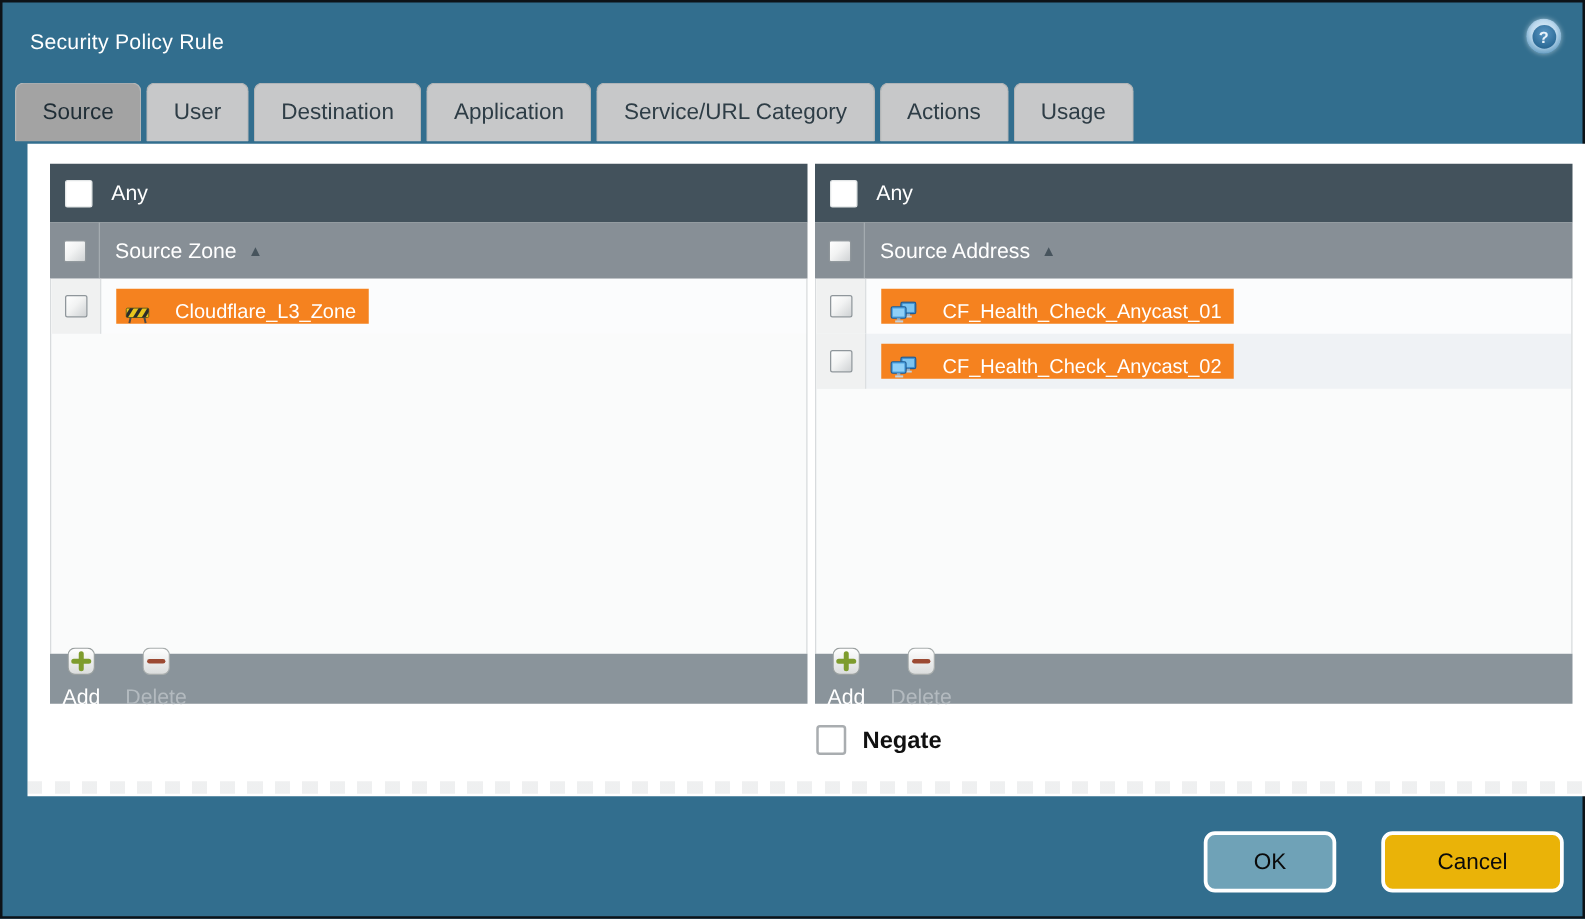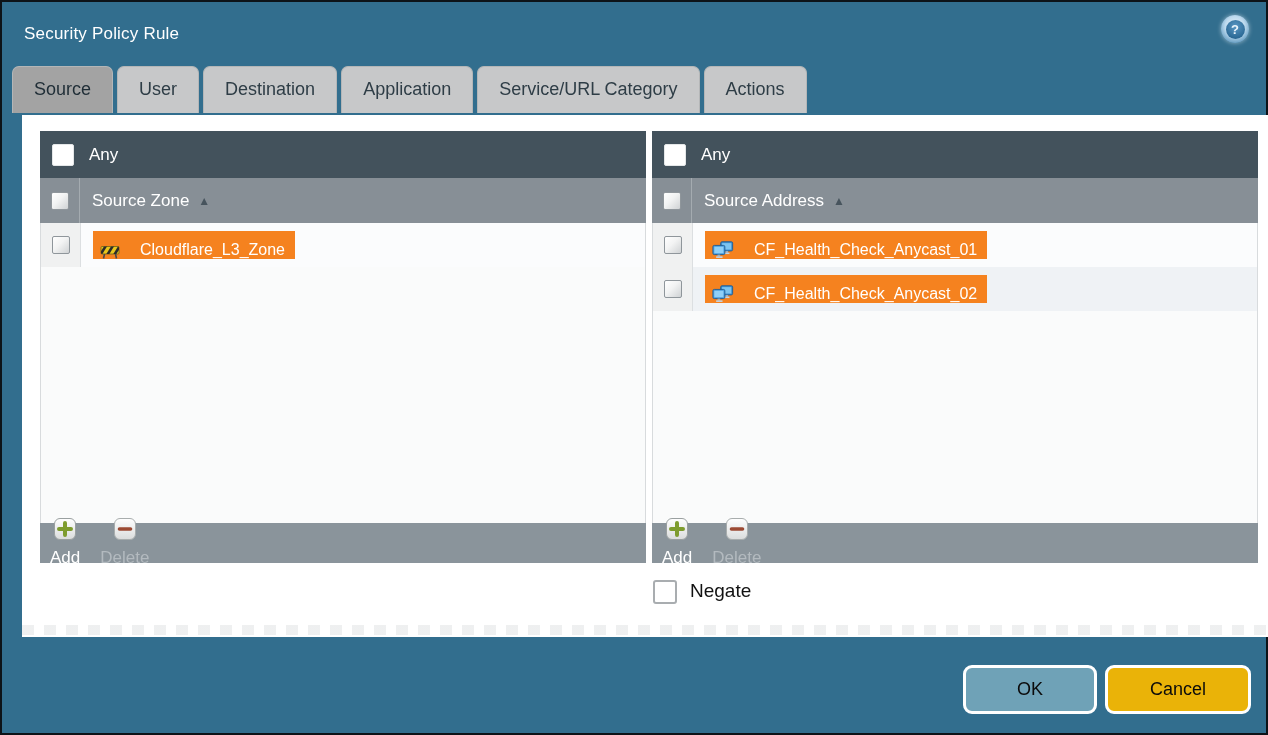--- a/index.html
+++ b/index.html
@@ -70,30 +70,30 @@
   .chip { display:inline-flex; align-items:flex-end; gap:20px; background:#F5821F; color:#fff;
           font-size:16px; height:28px; padding:0 10px 0 7px; cursor:pointer; }
 
   .panel-footer { height:40px; background:#8A949B; display:flex; align-items:center; padding-left:10px; gap:20px; flex:none; }
   .tool-btn { display:flex; align-items:center; gap:8px; cursor:pointer;flex-direction:column; }
   .tool-btn .tool-label { color:#fff; font-size:17px; }
   .tool-btn.disabled { cursor:default; }
   .tool-btn.disabled .tool-label { color:#B3BABF; }
 
   
-  .negate-row { position:absolute; left:631px; top:465px; display:flex; align-items:flex-start; gap:13px; }
+  .negate-row { position:absolute; left:631px; top:465px; display:flex; align-items:flex-end; gap:13px;font-weight:bold; }
   .cb-negate { width:24px; height:24px; background:#fff; border:2px solid #a9adb0; border-radius:3px; cursor:pointer; }
   .negate-label { font-size:19px; color:#111; }
 
   
   .btn {
     position:absolute; top:663px; height:49px; border:3px solid #fff; border-radius:9px;
     font-family:"Liberation Sans", sans-serif; font-size:18px; color:#0b0b0b; cursor:pointer;
   }
-  .btn-ok { left:961px; width:134px; background:#6FA2B7; }
+  .btn-ok { left:961px; width:106px; background:#6FA2B7; }
   .btn-cancel { left:1103px; width:146px; background:#eab308; }
 
   .icon-svg { display:block; }
 </style>
 </head>
 <body>
 
 <div class="dialog">
 
   <div class="titlebar">
@@ -103,20 +103,21 @@
     <span class="inner">?</span>
   </div>
 
   <div class="tabbar">
     <div class="tab active">Source</div>
     <div class="tab">User</div>
     <div class="tab">Destination</div>
     <div class="tab">Application</div>
     <div class="tab">Service/URL Category</div>
     <div class="tab">Actions</div>
+    <div class="tab">Usage</div>
   </div>
 
   <div class="content">
 
     <div class="panel left">
       <div class="any-bar">
         <span class="cb-any"></span>
         <span class="any-label">Any</span>
       </div>
       <div class="col-header">

